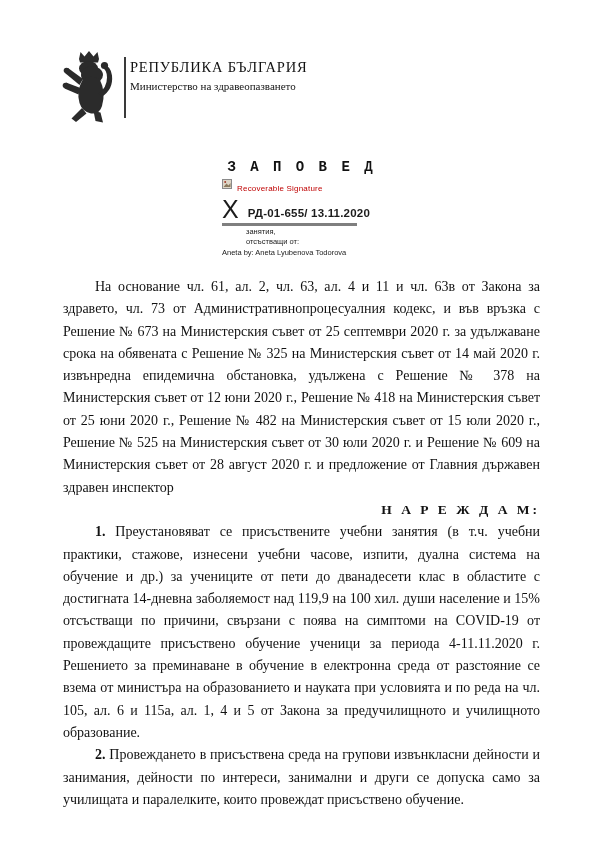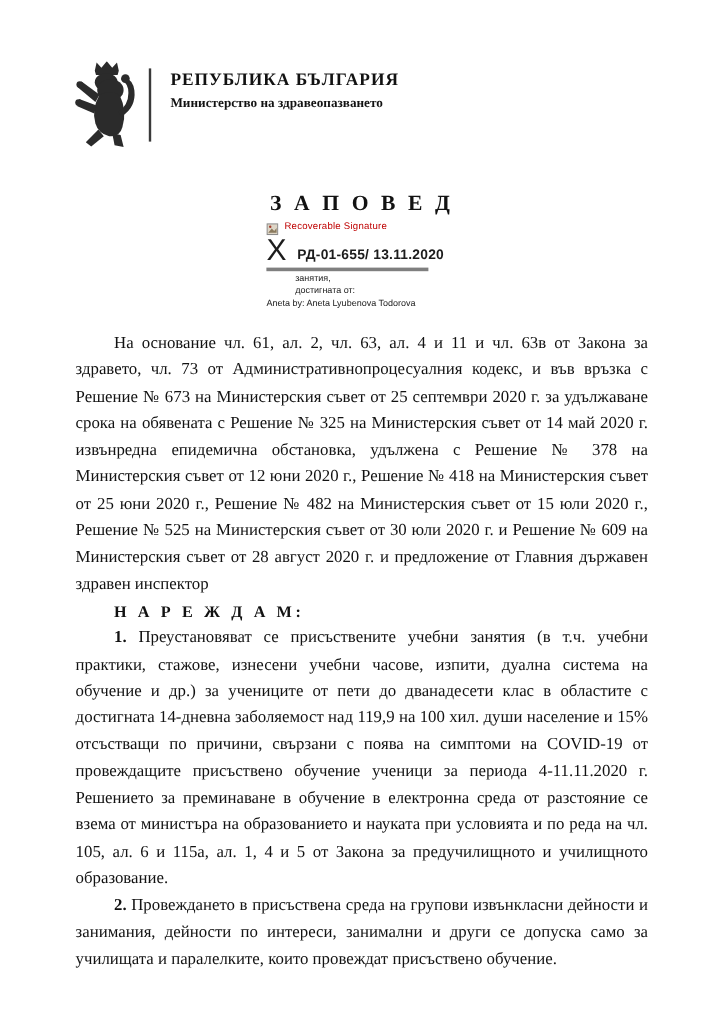--- a/index.html
+++ b/index.html
@@ -2,44 +2,44 @@
 <html><head>
 <meta charset="utf-8">
 <style>
   html,body{margin:0;padding:0;background:#fff;}
   .page{position:relative;width:600px;height:848px;background:#ffffff;overflow:hidden;
         font-family:"Liberation Serif","DejaVu Serif",serif;color:#121212;}
 
   
   .emblem{position:absolute;left:62px;top:51px;width:56px;height:72px;}
   .lh-divider{position:absolute;left:124px;top:57px;width:1.5px;height:61px;background:#3a3a3a;}
-  .lh-text{position:absolute;left:142px;top:59px;font-weight:bold;}
+  .lh-text{position:absolute;left:130px;top:59px;}
   .lh-title{font-size:14.5px;letter-spacing:0.8px;margin-bottom:4px;white-space:nowrap;}
   .lh-sub{font-size:11px;margin-bottom:5px;white-space:nowrap;}
 
   
   .doc-title{position:absolute;left:63px;top:159px;width:477px;text-align:center;
-             font-weight:bold;font-size:18px;letter-spacing:3px;}
+             font-weight:bold;font-size:14px;letter-spacing:3px;font-family:Liberation Mono, monospace;}
 
   
   .sig{position:absolute;left:222px;top:183px;font-family:"Liberation Sans","DejaVu Sans",sans-serif;}
-  .sig-badge{display:flex;align-items:flex-start;gap:5px;height:10px;}
+  .sig-badge{display:flex;align-items:flex-end;gap:5px;height:10px;}
   .sig-badge-label{font-size:8px;color:#BF0000;letter-spacing:0.2px;padding-top:1px;}
   .sig-xrow{display:flex;align-items:flex-end;gap:9px;margin-top:5px;height:22px;}
   .sig-x{font-size:25px;line-height:0.85;font-weight:400;color:#1c1c1c;}
   .sig-number{font-size:11.5px;padding-bottom:1px;letter-spacing:0.2px;color:#1c1c1c;font-weight:bold;}
   .sig-rule{width:135px;height:2.5px;background:#7f7f7f;margin-top:3px;}
   .sig-sub{font-size:7.5px;line-height:9.5px;color:#1a1a1a;margin-top:1px;}
   .sig-sub.ind{padding-left:24px;}
 
   
   .body{position:absolute;left:63px;top:276px;width:477px;font-size:14px;line-height:22.3px;
         text-align:justify;}
   .body p{margin:0;text-indent:32px;}
-  .order{margin:43px 0 19px 0;text-align:left;font-size:13.5px;font-weight:bold;
+  .order{margin:43px 0 19px 0;text-align:right;font-size:13.5px;font-weight:bold;
          letter-spacing:3px;line-height:22.3px;text-indent:0;}
 </style>
 </head>
 <body>
 
 <div class="page">
 
   <div class="emblem">
     <svg viewBox="0 0 56 72" width="56" height="72" xmlns="http://www.w3.org/2000/svg">
       <g fill="#2b2b2b">
@@ -76,21 +76,21 @@
         </svg>
       </span>
       <span class="sig-badge-label">Recoverable Signature</span>
     </div>
     <div class="sig-xrow">
       <span class="sig-x">X</span>
       <span class="sig-number">РД-01-655/ 13.11.2020</span>
     </div>
     <div class="sig-rule"></div>
     <div class="sig-sub ind">занятия,</div>
-    <div class="sig-sub ind">достигната от:</div>
+    <div class="sig-sub ind">отсъстващи от:</div>
     <div class="sig-sub">Aneta by: Aneta Lyubenova Todorova</div>
   </div>
 
   <div class="body">
     <p>На основание чл. 61, ал. 2, чл. 63, ал. 4 и 11 и чл. 63в от Закона за здравето, чл. 73 от Административнопроцесуалния кодекс, и във връзка с Решение № 673 на Министерския съвет от 25 септември 2020 г. за удължаване срока на обявената с Решение № 325 на Министерския съвет от 14 май 2020 г. извънредна епидемична обстановка, удължена с Решение № 378 на Министерския съвет от 12 юни 2020 г., Решение № 418 на Министерския съвет от 25 юни 2020 г., Решение № 482 на Министерския съвет от 15 юли 2020 г., Решение № 525 на Министерския съвет от 30 юли 2020 г. и Решение № 609 на Министерския съвет от 28 август 2020 г. и предложение от Главния държавен здравен инспектор</p>
     <p class="order">Н А Р Е Ж Д А М:</p>
     <p><b>1.</b><span> Преустановяват се присъствените учебни занятия (в т.ч. учебни практики, стажове, изнесени учебни часове, изпити, дуална система на обучение и др.) за учениците от пети до дванадесети клас в областите с достигната 14-дневна заболяемост над 119,9 на 100 хил. души население и 15% отсъстващи по причини, свързани с поява на симптоми на COVID-19 от провеждащите присъствено обучение ученици за периода 4-11.11.2020 г. Решението за преминаване в обучение в електронна среда от разстояние се взема от министъра на образованието и науката при условията и по реда на чл. 105, ал. 6 и 115а, ал. 1, 4 и 5 от Закона за предучилищното и училищното образование.</span></p>
     <p><b>2.</b><span> Провеждането в присъствена среда на групови извънкласни дейности и занимания, дейности по интереси, занимални и други се допуска само за училищата и паралелките, които провеждат присъствено обучение.</span></p>
   </div>
 

